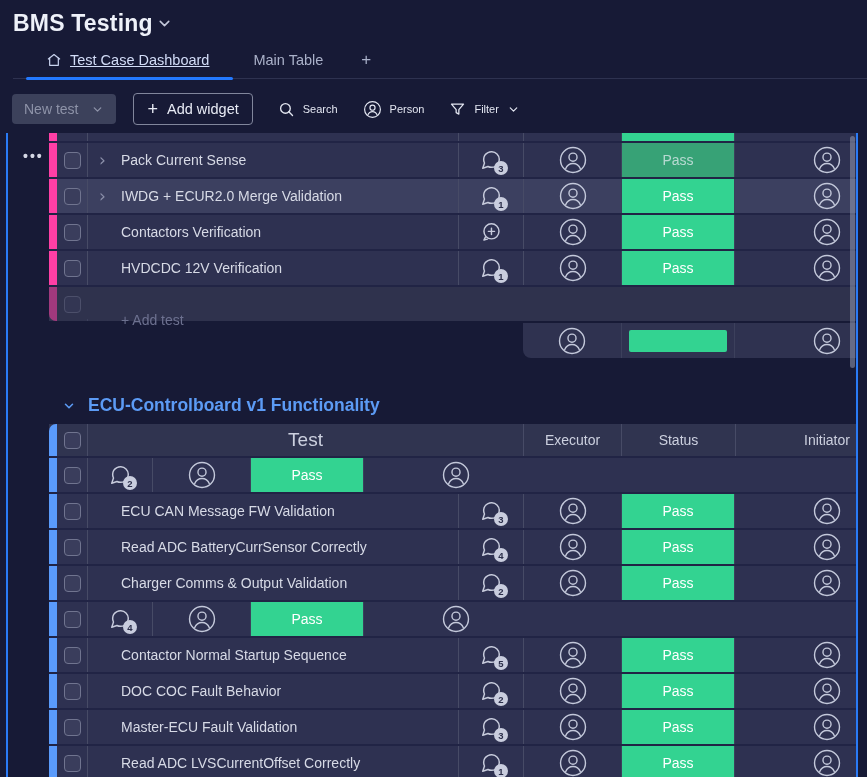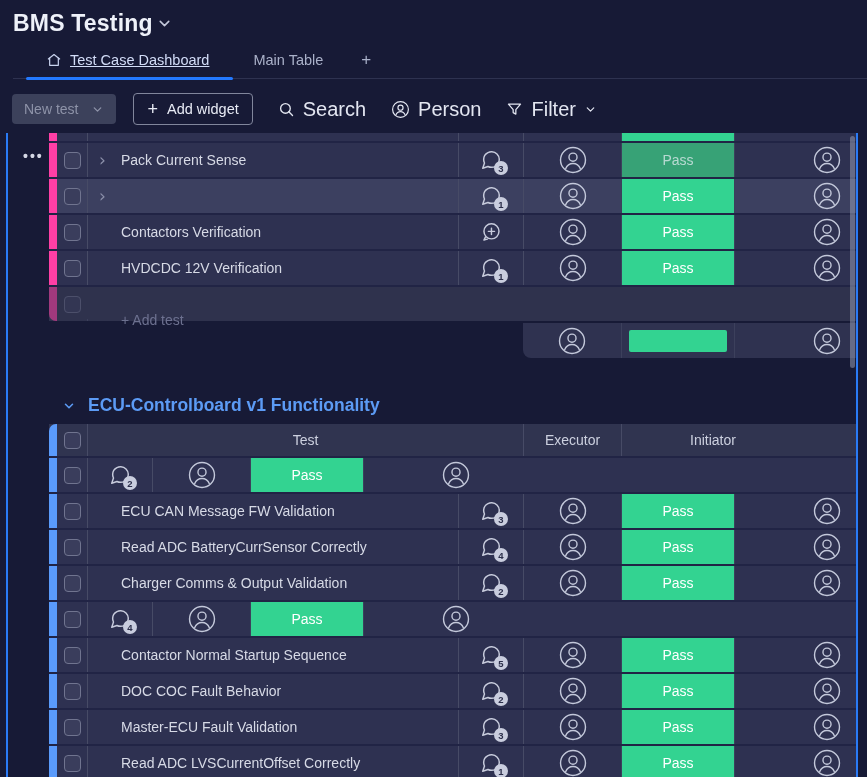--- a/index.html
+++ b/index.html
@@ -21,21 +21,21 @@
   .tab { display: flex; align-items: center; gap: 8px; height: 36px; padding: 0 24px 0 20px; font-size: 14.5px; color: #aab1c9; position: relative; cursor: default; }
   .tab.active { color: #d3ddf8; text-decoration: underline; }
   .tab.active::after { content:""; position: absolute; left: 0; right: 0; bottom: -2px; height: 3px; background: #2379ff; border-radius: 2px; }
   .tab-plus { padding: 0 14px; font-size: 17px; }
 
   
   .toolbar { display: flex; align-items: center; margin: 14px 0 0 12px; height: 32px; }
   .btn-newtest { display: flex; align-items: center; gap: 13px; background: #3c415b; border-radius: 4px; height: 30px; padding: 0 12px; color: #8e93a8; font-size: 14px; }
   .btn-addwidget { display: flex; align-items: center; gap: 9px; height: 32px; border: 1px solid #81869c; border-radius: 4px; padding: 0 13px; color: #e8ebf5; font-size: 14.5px; margin-left: 17px; background: transparent; }
   .plus-glyph { font-size: 18px; font-weight: normal; line-height: 1; }
-  .tool { display: flex; align-items: center; gap: 8px; color: #e3e6f1; font-size: 20px; margin-left: 25px; }
+  .tool { display: flex; align-items: center; gap: 8px; color: #e3e6f1; font-size: 11px; margin-left: 25px; }
 
   
   .widget { position: absolute; left: 6px; top: 133px; width: 852px; height: 644px;
             border-left: 2.5px solid #2a7bf6; border-right: 2.5px solid #2a7bf6; overflow: hidden; }
   .widget-menu { position: absolute; left: 15px; top: 15px; color: #d5d8e5; font-size: 14px; letter-spacing: 2px; font-weight: bold; }
   .scroll-thumb { position: absolute; right: 1px; top: 3px; width: 5px; height: 232px; background: rgba(158,166,190,.5); border-radius: 3px; }
 
   .tblwrap { margin-left: 41px; width: 869px; }
 
   .row { display: flex; height: 36px; border-bottom: 2px solid #212445; background: #2e3151; }
@@ -66,21 +66,21 @@
   .add-label { color: #6d7190; font-size: 14px; }
 
   .footer { display: flex; height: 35px; background: #2f3250; margin: 2px 0 0 474px; width: 395px; border-radius: 0 0 0 8px; }
   .f-exec { width: 98px; } .f-status { width: 114px; border-left: 1px solid #3c405c; border-right: 1px solid #3c405c; } .f-init { width: 183px; }
   .fbar { width: 98px; height: 22px; border-radius: 2px; }
 
   .grouptitle { display: flex; align-items: center; gap: 12px; margin: 37px 0 8px 54px; color: #5c9bf5; font-weight: bold; font-size: 17.5px; }
 
   .hrow { display: flex; height: 34px; background: #303450; border-bottom: 2px solid #212445; }
   .hrow .strip { border-radius: 7px 0 0 0; }
-  .h-test { width: 436px; display: flex; align-items: center; justify-content: center; font-size: 14px; color: #ccd0df; border-left: 1px solid #474b66; }
+  .h-test { width: 436px; display: flex; align-items: center; justify-content: center; font-size: 19px; color: #ccd0df; border-left: 1px solid #474b66; }
   .h-exec { width: 98px; border-left: 1px solid #474b66; } .h-status { width: 114px; border-left: 1px solid #474b66; } .h-init { width: 183px; border-left: 1px solid #474b66; }
   .hcell { display: flex; align-items: center; justify-content: center; font-size: 14px; color: #ccd0df; }
 </style>
 </head>
 <body>
 
 <div class="hdr">
   <div class="title-row">
     <span class="board-title">BMS Testing</span>
     <svg width="17" height="17" viewBox="0 0 24 24" fill="none" stroke="#c3c8da" stroke-width="2.2" stroke-linecap="round" stroke-linejoin="round">
@@ -203,20 +203,21 @@
             </svg>
     </div>
   </div>
         <div class="row hl">
     <div class="strip" style="background: rgb(255, 63, 165);"></div>
     <div class="cell c-check">
             <div class="cb"></div>
           </div>
     <div class="cell c-name">
       <span class="exp" style="visibility: visible;">›</span>
+      <span class="nm">IWDG + ECUR2.0 Merge Validation</span>
     </div>
     <div class="cell c-chat">
       <div class="bubble bubble-count">
         <svg width="22" height="22" viewBox="0 0 24 24" fill="none" stroke="#c7cbdc" stroke-width="1.6" stroke-linecap="round" stroke-linejoin="round">
                 <path d="M21 11.5a8.38 8.38 0 0 1-.9 3.8 8.5 8.5 0 0 1-7.6 4.7 8.38 8.38 0 0 1-3.8-.9L3 21l1.9-5.7a8.38 8.38 0 0 1-.9-3.8 8.5 8.5 0 0 1 4.7-7.6 8.38 8.38 0 0 1 3.8-.9h.5a8.48 8.48 0 0 1 8 8v.5z"></path>
               </svg>
         <span class="badge">1</span>
       </div>
 
     </div>
@@ -350,20 +351,21 @@
   </div>
 
   <div class="tblwrap">
     <div class="hrow">
       <div class="strip" style="background: rgb(90, 155, 252);"></div>
       <div class="cell c-check">
           <div class="cb"></div>
         </div>
       <div class="h-test">Test</div>
       <div class="hcell h-exec">Executor</div>
+      <div class="hcell h-status">Status</div>
       <div class="hcell h-init">Initiator</div>
     </div>
     <div>
         <div class="row">
     <div class="strip" style="background: rgb(90, 155, 252);"></div>
     <div class="cell c-check">
             <div class="cb"></div>
           </div>
     <div class="cell c-chat">
       <div class="bubble bubble-count">

